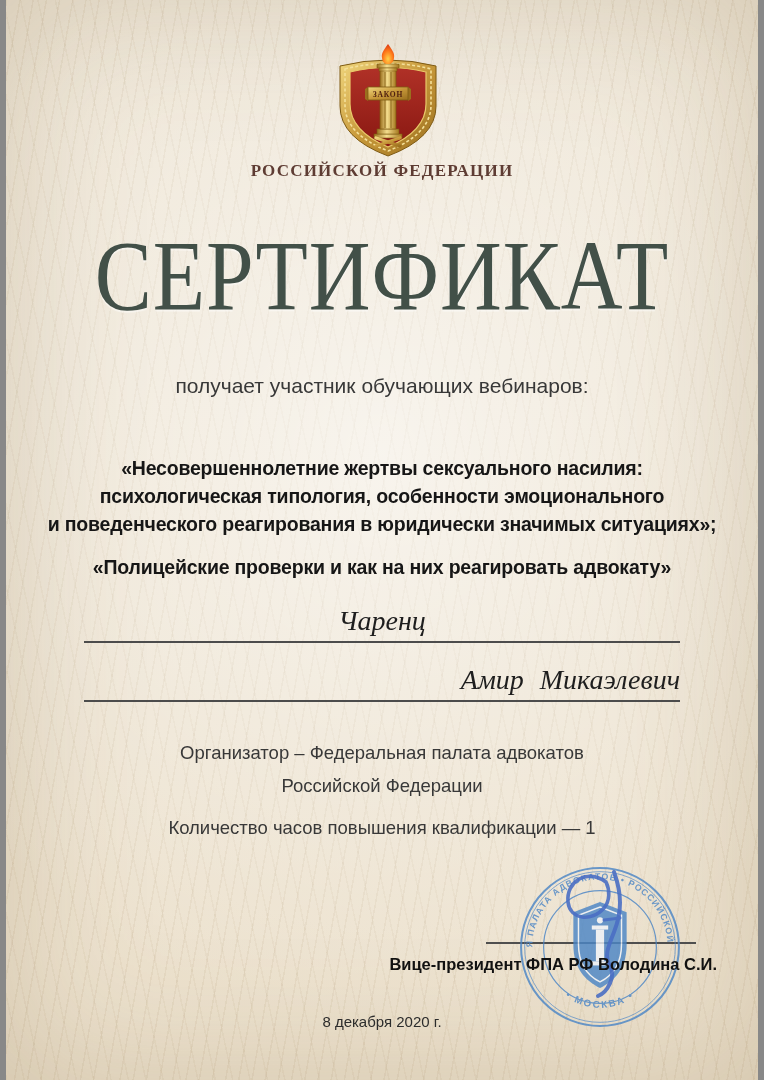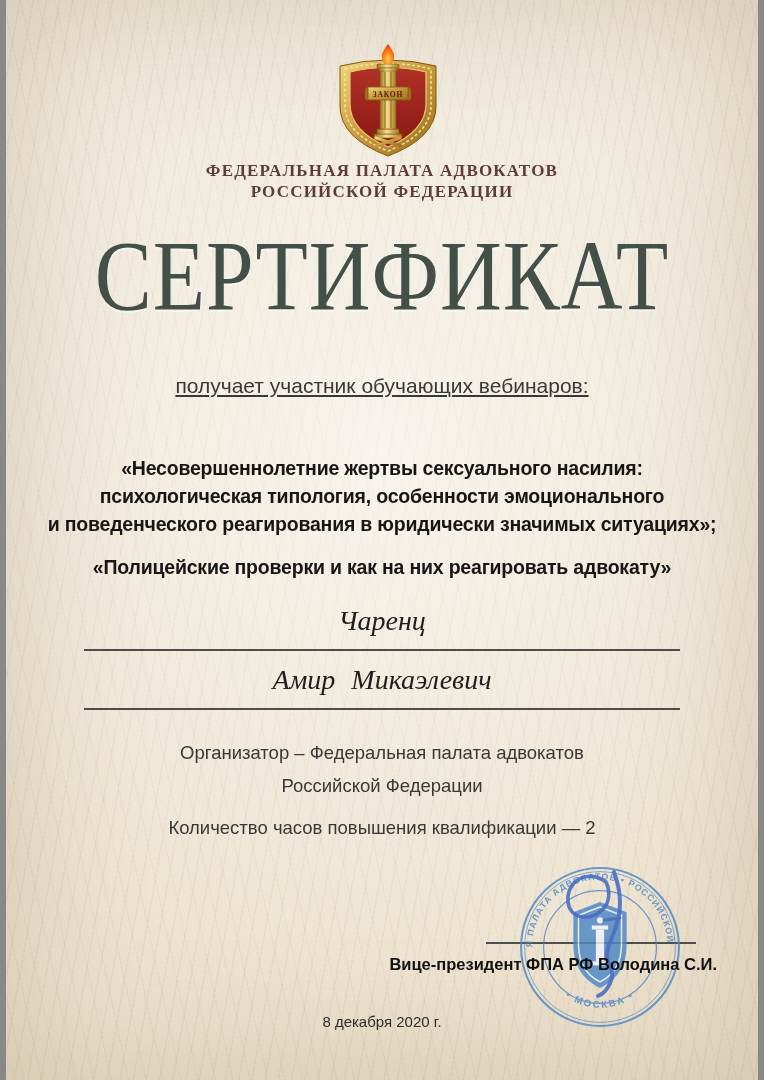--- a/index.html
+++ b/index.html
@@ -39,21 +39,20 @@
     letter-spacing:1px;
     transform:scale(0.93,1.08);
     transform-origin:50% 50%;
     text-shadow:0 1px 1px rgba(255,255,255,0.5);
   }
 
   .subtitle{
     top:374px;margin:0;
     font-size:21px;line-height:24px;
     color:#383838;
-    text-decoration:underline;
   }
 
   .webinar{
     margin:0;
     font-weight:bold;
     font-size:19.5px;
     letter-spacing:-0.2px;
     color:#161616;
   }
   .webinar .wl{display:block;line-height:28px;}
@@ -61,25 +60,25 @@
   .webinar-2{top:454px;}
   .webinar-3{top:553px;}
 
   .name-line{
     left:78px;right:78px;
     text-align:center;
     font-family:"Liberation Serif",serif;
     font-style:italic;
     font-size:28px;line-height:33px;
     color:#1e1e1e;
-    padding-bottom:12px;
+    padding-bottom:4px;
     border-bottom:2px solid #4c4c4c;
   }
   .name-last{top:604px;}
-  .name-first{top:663px;word-spacing:9px;}
+  .name-first{top:663px;word-spacing:9px;text-align:right;}
 
   .organizer{
     top:736px;
     font-size:18.5px;line-height:33px;
     color:#383838;
   }
   .hours{
     top:817px;
     font-size:18.5px;line-height:22px;
     color:#383838;
@@ -156,21 +155,20 @@
     <path d="M33 47 L36 45 L36 59 L33 57 Z" fill="#9a6f1e"></path>
     <path d="M79 47 L76 45 L76 59 L79 57 Z" fill="#9a6f1e"></path>
     <rect x="36" y="45" width="40" height="13" fill="url(#goldGrad)" stroke="#7e5a13" stroke-width="0.8"></rect>
     <text x="56" y="54.5" text-anchor="middle" class="banner-text" fill="#4f2010">ЗАКОН</text>
 
     <path d="M44 104 L68 96" stroke="url(#goldGrad)" stroke-width="3.4" stroke-linecap="round"></path>
     <path d="M68 104 L44 96" stroke="url(#goldGrad)" stroke-width="3.4" stroke-linecap="round"></path>
   </svg>
 
   <div class="abs centered org-name">
-    <div>ФЕДЕРАЛЬНАЯ ПАЛАТА АДВОКАТОВ</div>
     <div>РОССИЙСКОЙ ФЕДЕРАЦИИ</div>
   </div>
 
   <h1 class="abs centered title">СЕРТИФИКАТ</h1>
 
   <p class="abs centered subtitle">получает участник обучающих вебинаров:</p>
 
   <p class="abs centered webinar webinar-3">
     <span class="wl">«Полицейские проверки и как на них реагировать адвокату»</span>
   </p>
@@ -181,21 +179,21 @@
   </p>
 
   <div class="abs name-line name-last">Чаренц</div>
   <div class="abs name-line name-first">Амир Микаэлевич</div>
 
   <div class="abs centered organizer">
     <div>Организатор – Федеральная палата адвокатов</div>
     <div>Российской Федерации</div>
   </div>
 
-  <div class="abs centered hours">Количество часов повышения квалификации — 2</div>
+  <div class="abs centered hours">Количество часов повышения квалификации — 1</div>
 
   <div class="abs sig-line"></div>
 
   <svg class="abs stamp" viewBox="0 0 160 160">
     <defs>
       <path id="ringPath" d="M 14,80 A 66,66 0 1 1 146,80"></path>
       <path id="cityPath" d="M 24,93 A 57,57 0 0 0 136,93"></path>
     </defs>
     <circle cx="80" cy="80" r="77" fill="none" stroke="#4c86c6" stroke-width="2"></circle>
     <circle cx="80" cy="80" r="73.5" fill="none" stroke="#4c86c6" stroke-width="0.8"></circle>

